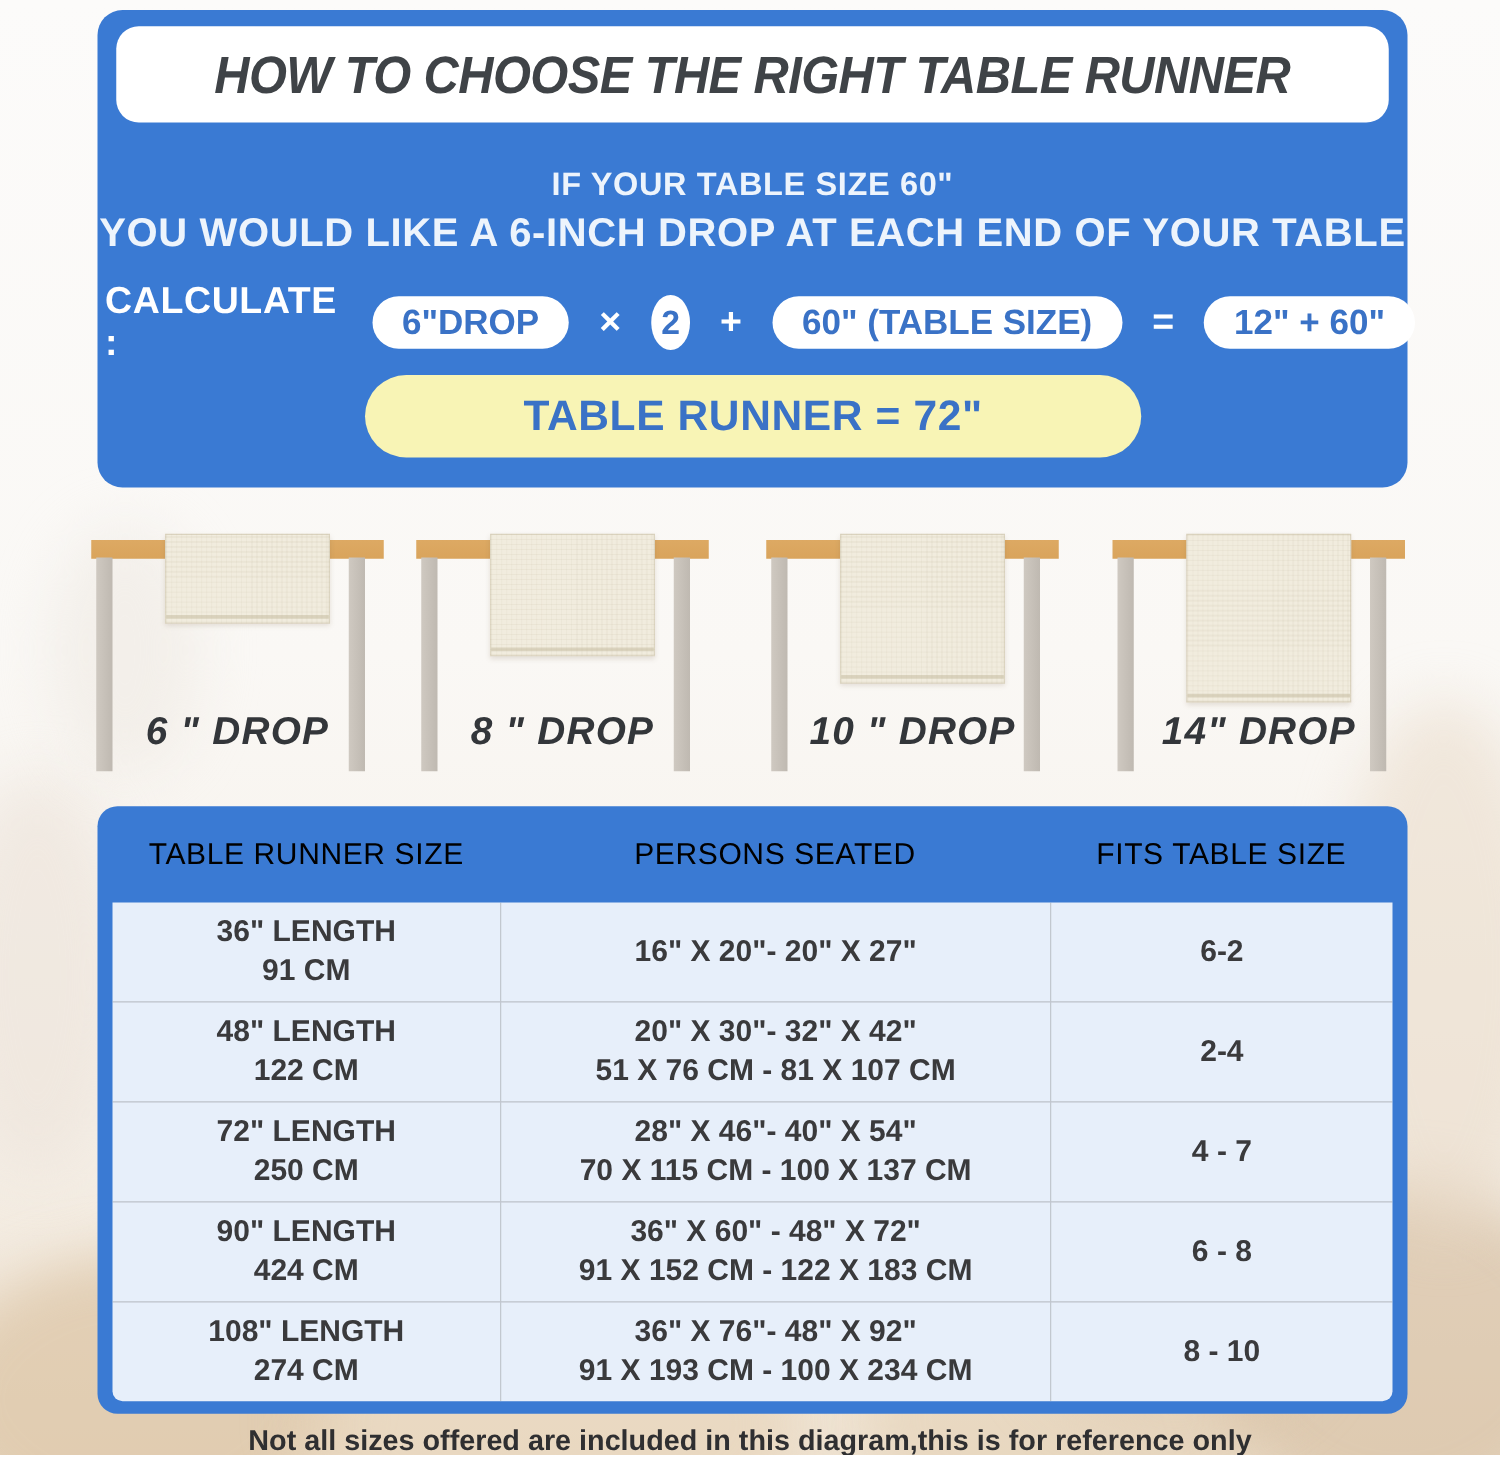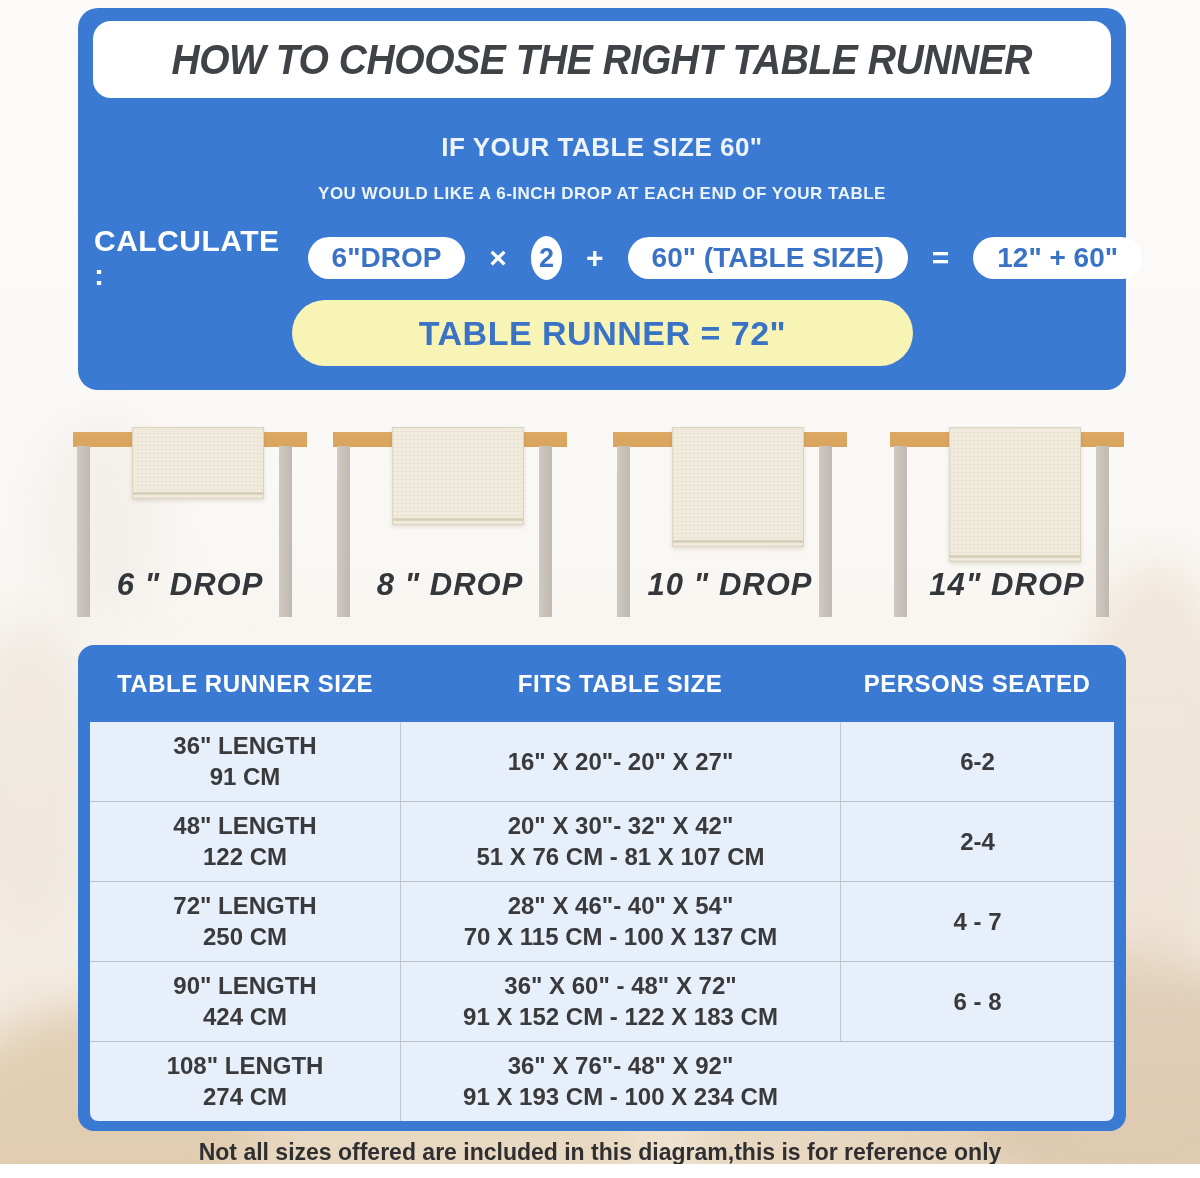--- a/index.html
+++ b/index.html
@@ -19,22 +19,22 @@
 
   
   .top-panel{position:absolute;left:78px;top:8px;width:1048px;height:382px;
              background:var(--panel-blue,#3A7AD3);border-radius:20px;}
   .title-banner{position:absolute;left:15px;top:13px;width:1018px;height:77px;background:var(--banner-white,#fff);
                 border-radius:18px;display:flex;align-items:center;justify-content:center;overflow:hidden;}
   .page-title{font-size:42px;font-weight:bold;font-style:italic;color:var(--title-dark,#3F4347);
               letter-spacing:-0.5px;white-space:nowrap;transform:scaleX(.93);}
   .intro{position:absolute;left:0;width:100%;text-align:center;color:#EDF4FC;font-weight:bold;}
   .intro-1{top:124px;font-size:26px;letter-spacing:.5px;}
-  .intro-2{top:176px;font-size:17px;letter-spacing:.5px;}
-  .calc-row{position:absolute;left:16px;top:224px;width:100%;height:52px;display:flex;align-items:center;
+  .intro-2{top:160px;font-size:32px;letter-spacing:.5px;}
+  .calc-row{position:absolute;left:6px;top:224px;width:100%;height:52px;display:flex;align-items:center;
             justify-content:center;gap:24px;}
   .calc-label{color:#fff;font-weight:bold;font-size:30px;letter-spacing:.5px;margin-right:4px;}
   .pill{background:#fff;color:var(--accent-blue,#3A72C6);font-weight:bold;font-size:28px;border-radius:28px;
         padding:7px 24px;white-space:nowrap;line-height:1;}
   .op{color:#fff;font-weight:bold;font-size:30px;line-height:1;}
   .mult-circle{background:#fff;color:var(--accent-blue,#3A72C6);width:44px;height:44px;border-radius:50%;
                display:flex;align-items:center;justify-content:center;font-weight:bold;font-size:27px;}
   .result-pill{position:absolute;left:214px;top:292px;width:621px;height:66px;background:var(--result-yellow,#F8F4B5);
                border-radius:33px;display:flex;align-items:center;justify-content:center;}
   .result-text{color:var(--accent-blue,#3A72C6);font-weight:bold;font-size:34px;letter-spacing:.5px;}
@@ -54,21 +54,21 @@
   .cloth::after{content:"";position:absolute;left:0;right:0;bottom:3px;height:3px;background:rgba(196,186,158,.5);}
   .fig-1 .cloth{height:70px;} .fig-2 .cloth{height:96px;} .fig-3 .cloth{height:118px;} .fig-4 .cloth{height:133px;}
   .drop-label{position:absolute;top:140px;left:0;width:100%;text-align:center;font-weight:bold;font-style:italic;
               font-size:31px;color:#33363A;letter-spacing:1px;white-space:nowrap;}
 
   
   .size-panel{position:absolute;left:78px;top:645px;width:1048px;height:486px;
               background:var(--panel-blue,#3A7AD3);border-radius:16px;}
   .size-header{position:absolute;left:12px;top:0;width:1024px;height:77px;display:grid;
                grid-template-columns:310px 440px 274px;align-items:center;}
-  .size-header .hcell{color:#ffffff;font-weight:bold;font-size:24px;text-align:center;letter-spacing:.5px;}
+  .size-header .hcell{color:#000000;font-weight:normal;font-size:24px;text-align:center;letter-spacing:.5px;}
   .size-body{position:absolute;left:12px;top:77px;width:1024px;height:399px;background:rgba(255,255,255,.88);
              border-radius:0 0 8px 8px;display:flex;flex-direction:column;overflow:hidden;}
   .size-row{flex:1;display:grid;grid-template-columns:310px 440px 274px;}
   .size-row + .size-row{border-top:1px solid rgba(110,110,110,.35);}
   .cell{display:flex;flex-direction:column;align-items:center;justify-content:center;gap:3px;
         color:#3A3A3C;font-weight:bold;font-size:24px;line-height:1.15;text-align:center;}
   .cell-mid,.cell-right{border-left:1px solid rgba(110,110,110,.30);}
 
   .footer-note{position:absolute;left:0;top:1139px;width:100%;text-align:center;font-weight:bold;
                font-size:23px;color:#2F2F31;}
@@ -141,22 +141,22 @@
       <div class="leg leg-l"></div>
       <div class="leg leg-r"></div>
       <div class="cloth"></div>
       <div class="drop-label">14" DROP</div>
     </div>
   </div>
 
   <div class="size-panel">
     <div class="size-header">
       <div class="hcell">TABLE RUNNER SIZE</div>
+      <div class="hcell">PERSONS SEATED</div>
       <div class="hcell">FITS TABLE SIZE</div>
-      <div class="hcell">PERSONS SEATED</div>
     </div>
     <div class="size-body">
 
         <div class="size-row">
           <div class="cell cell-left">
             <span>36" LENGTH</span>
             <span>91 CM</span>
           </div>
           <div class="cell cell-mid">
             <span>16" X 20"- 20" X 27"</span>
@@ -210,19 +210,22 @@
 
         <div class="size-row">
           <div class="cell cell-left">
             <span>108" LENGTH</span>
             <span>274 CM</span>
           </div>
           <div class="cell cell-mid">
             <span>36" X 76"- 48" X 92"</span>
             <span>91 X 193 CM - 100 X 234 CM</span>
           </div>
+          <div class="cell cell-right">
+            <span>8 - 10</span>
+          </div>
         </div>
       </div>
   </div>
 
   <div class="footer-note">Not all sizes offered are included in this diagram,this is for reference only</div>
 
 </div>
 
 </body></html>

